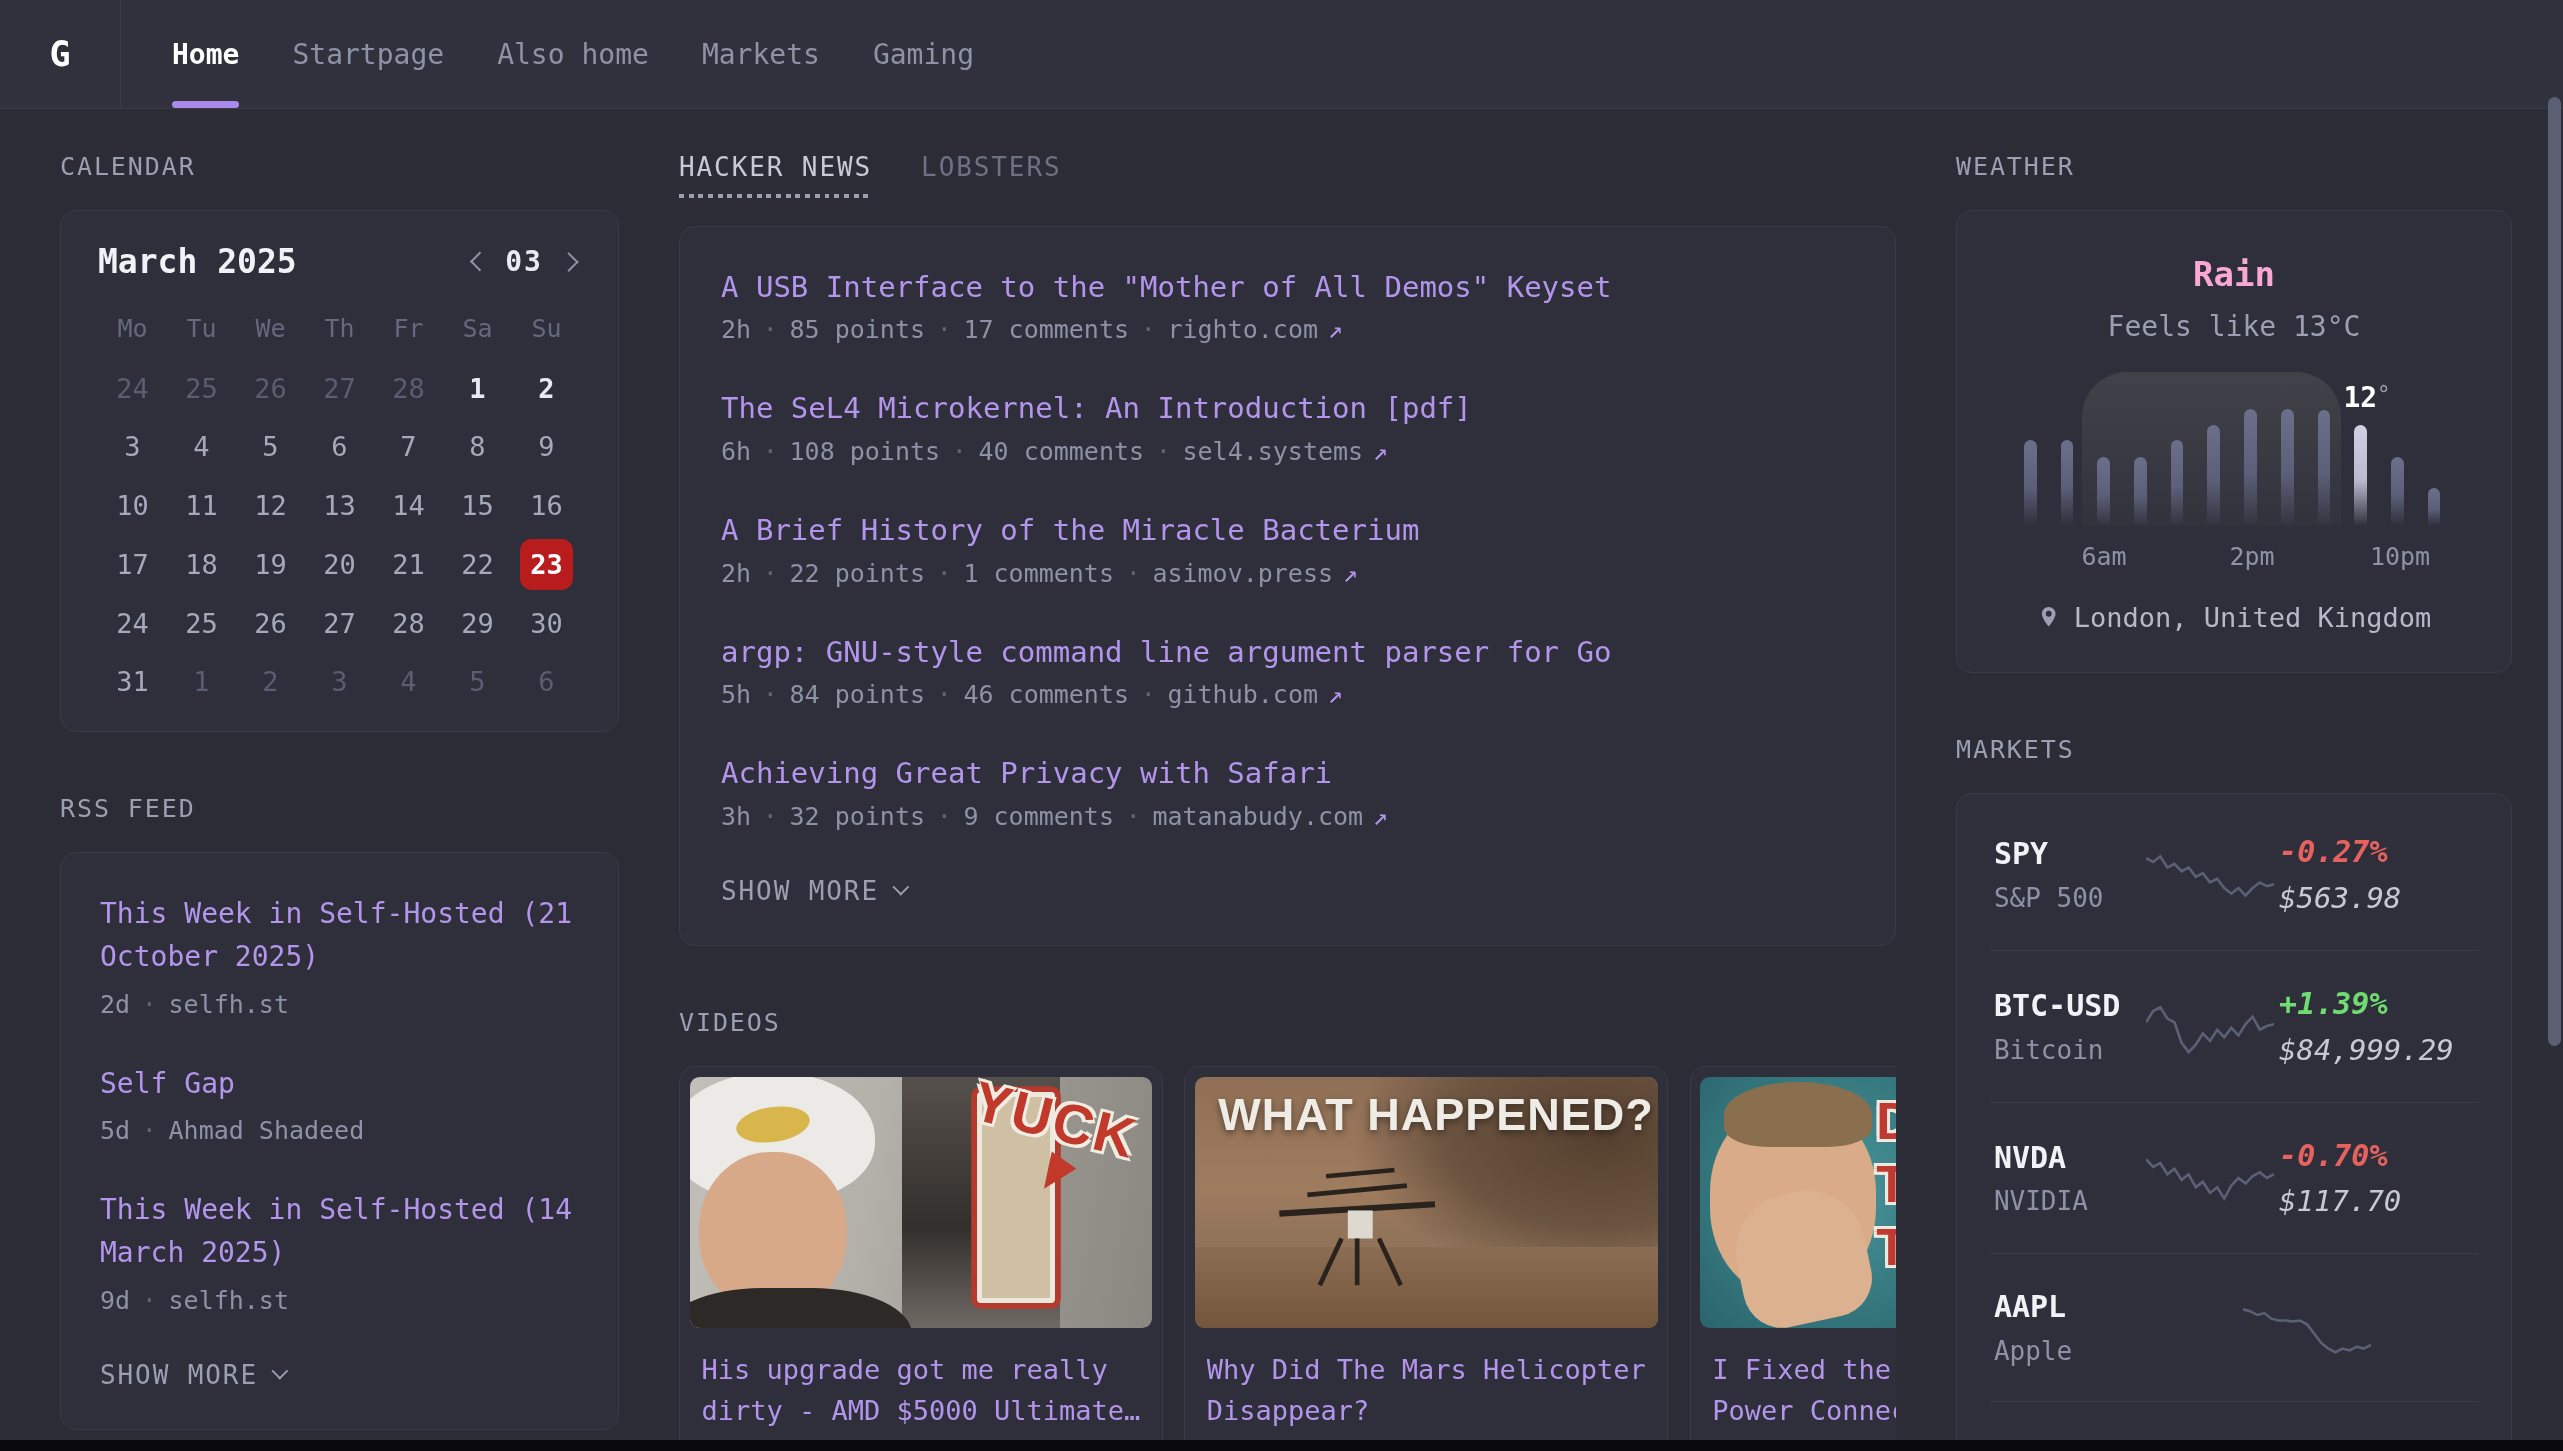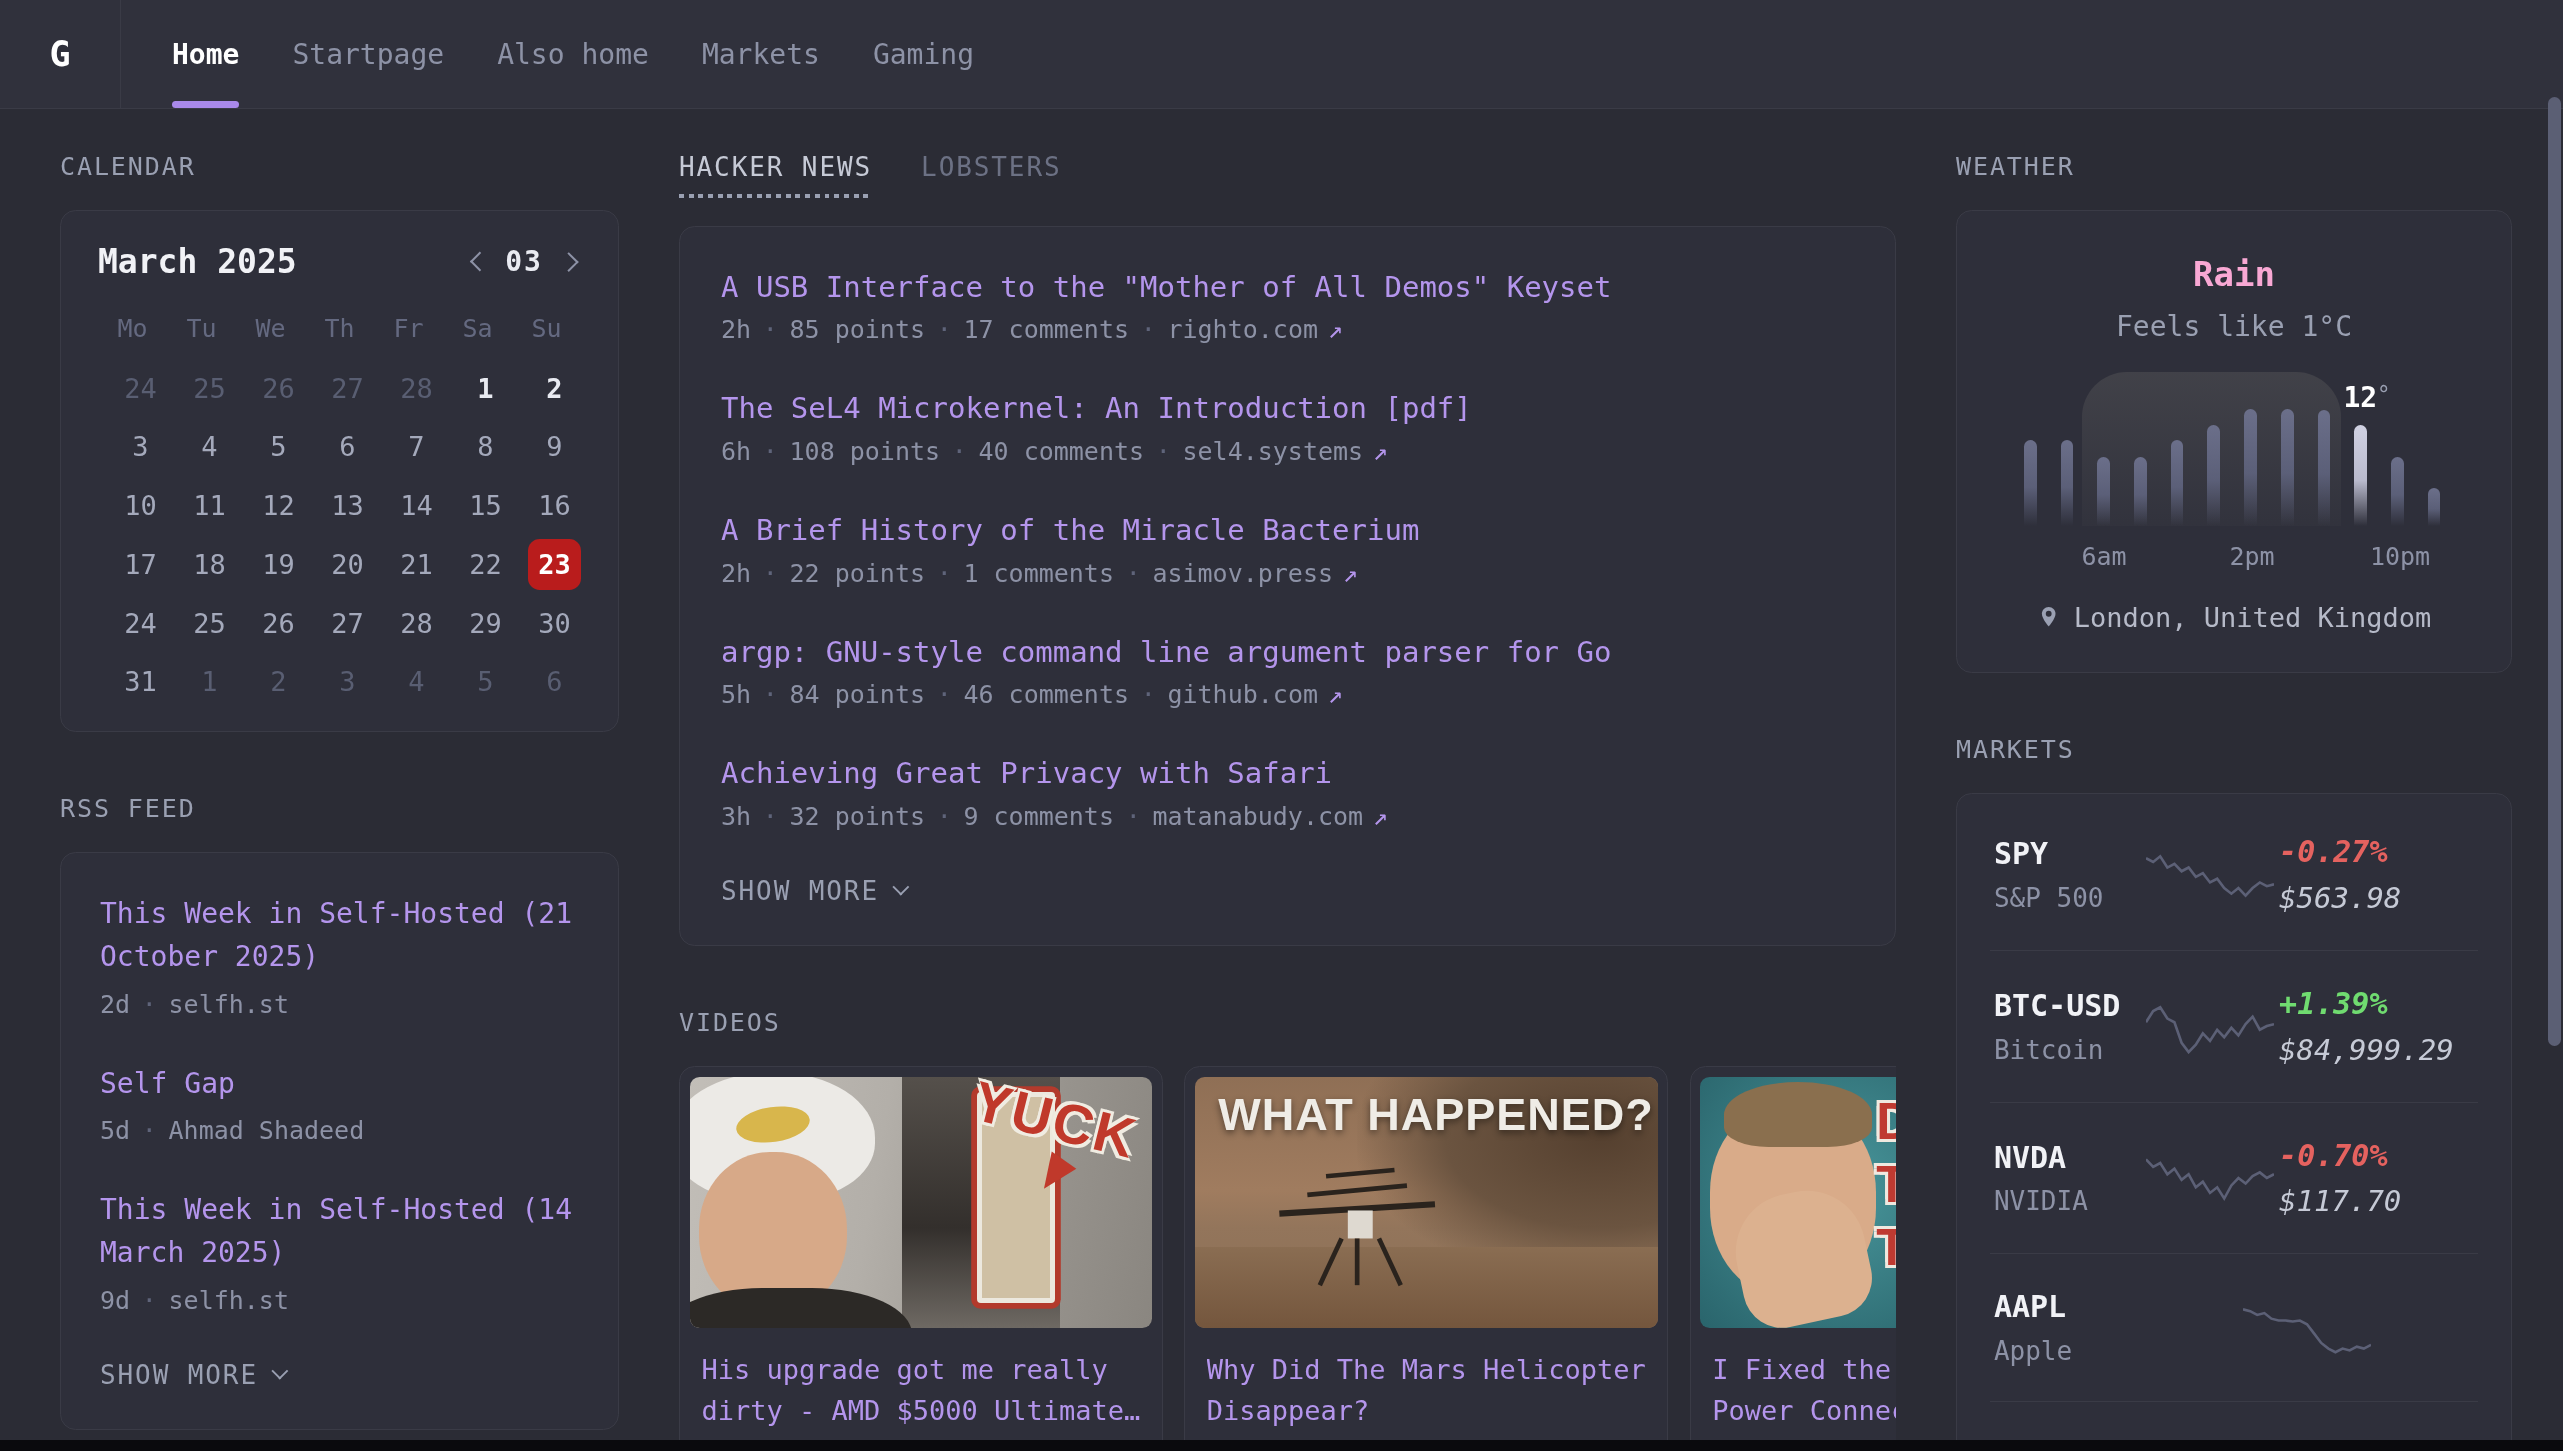--- a/index.html
+++ b/index.html
@@ -30,21 +30,21 @@
   .cal-head{display:flex;justify-content:space-between;align-items:center;}
   .cal-month{font-size:33px;font-weight:bold;color:#f1f2f6;}
   .cal-ctrl{display:flex;align-items:center;gap:13px;}
   .cal-nav{background:none;border:none;padding:5.8px;cursor:pointer;display:flex;}
   .chev{width:13.6px;height:13.6px;border-right:2.9px solid #8d92a6;border-top:2.9px solid #8d92a6;display:inline-block;}
   .chev.left{transform:rotate(-135deg);}
   .chev.right{transform:rotate(45deg);}
   .cal-mnum{font-size:28px;font-weight:bold;color:#e9ebf2;letter-spacing:1.9px;}
   .cal-weekdays{display:grid;grid-template-columns:repeat(7,1fr);margin-top:33px;font-size:25px;color:#646980;text-align:center;}
   .cal-grid{display:grid;grid-template-columns:repeat(7,1fr);row-gap:7.8px;margin-top:19.5px;}
-  .cal-day{display:flex;align-items:center;justify-content:flex-end;}
+  .cal-day{display:flex;align-items:center;justify-content:center;}
   .cal-day .dnum{min-width:53px;height:51px;display:flex;align-items:center;justify-content:center;font-size:27px;color:#a4a9bb;border-radius:11.7px;}
   .cal-day.muted .dnum{color:#595e72;}
   .cal-day.bright .dnum{color:#e8eaf1;font-weight:bold;}
   .cal-day.sel .dnum{background:#b91c1c;color:#ffffff;font-weight:bold;}
   
   .feed-card{padding:39px;}
   .feed-item + .feed-item{margin-top:43px;}
   .feed-link{display:block;font-size:28px;line-height:43px;color:var(--link);cursor:pointer;}
   .meta{margin-top:11.7px;font-size:25px;color:#8d92a6;display:flex;align-items:center;white-space:nowrap;}
   .meta .dot{margin:0 11.7px;color:#5f647a;}
@@ -468,21 +468,21 @@
               <span>Linus Tech Tips</span>
             </div></div>
         </div>
       </div>
   </section>
 
   <section class="col">
     <h2 class="sec-title">WEATHER</h2>
     <div class="card weather-card">
       <div class="w-cond">Rain</div>
-      <div class="w-feels">Feels like 1°C</div>
+      <div class="w-feels">Feels like 13°C</div>
       <div class="w-chart">
         <div class="w-daylight" style="left: 58px; width: 259px;"></div>
         <div class="w-bars" id="w-bars">
             <div class="w-bar" style="height: 73%;"></div>
             <div class="w-bar" style="height: 73%;"></div>
             <div class="w-bar" style="height: 59%;"></div>
             <div class="w-bar" style="height: 59%;"></div>
             <div class="w-bar" style="height: 73%;"></div>
             <div class="w-bar" style="height: 86%;"></div>
             <div class="w-bar" style="height: 100%;"></div>

